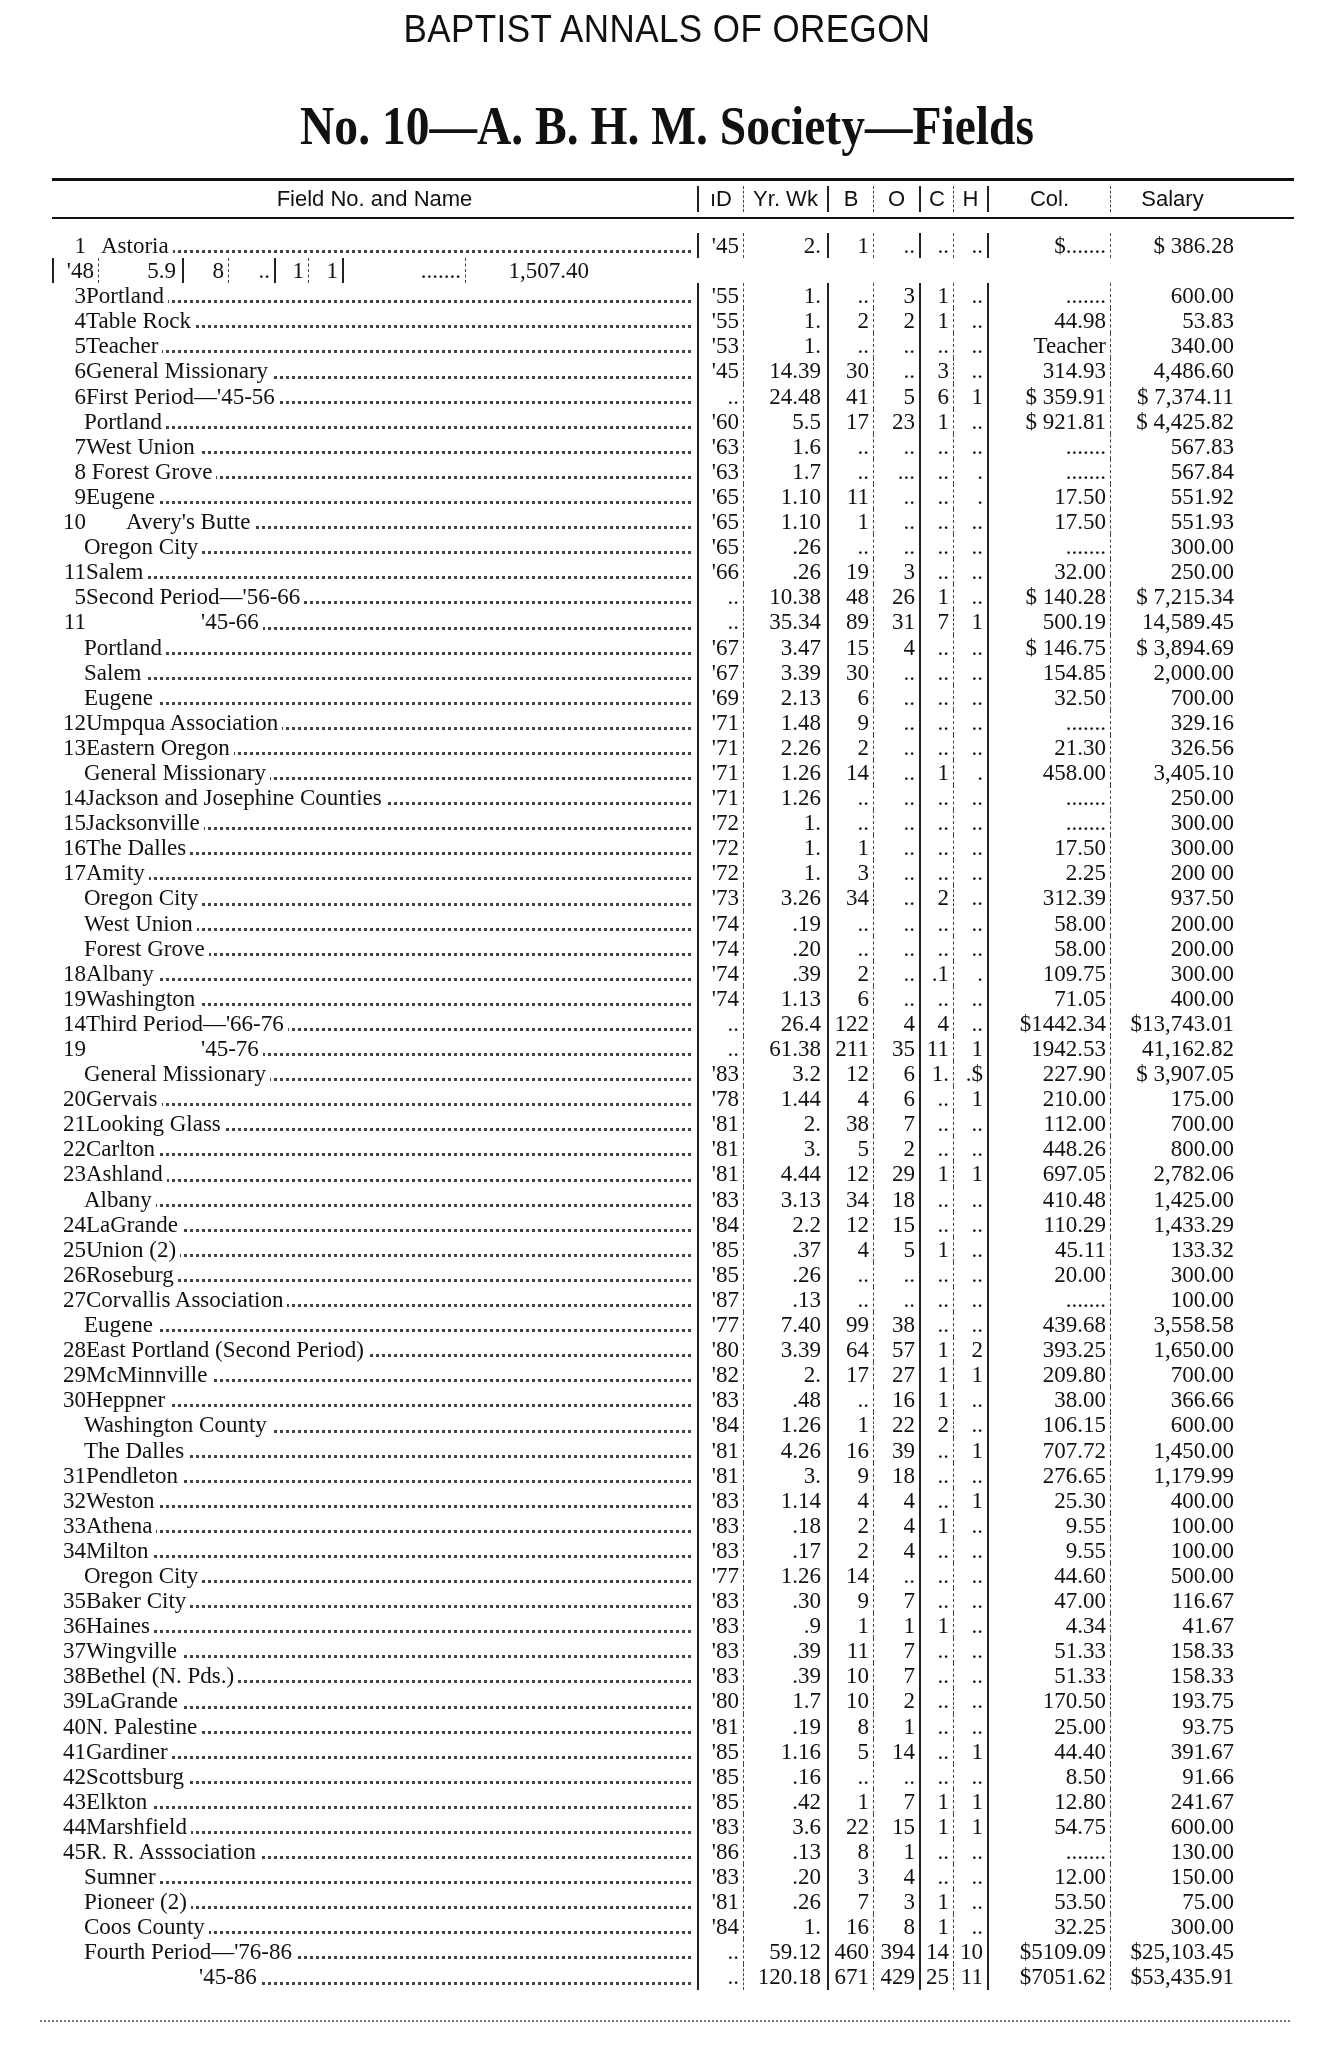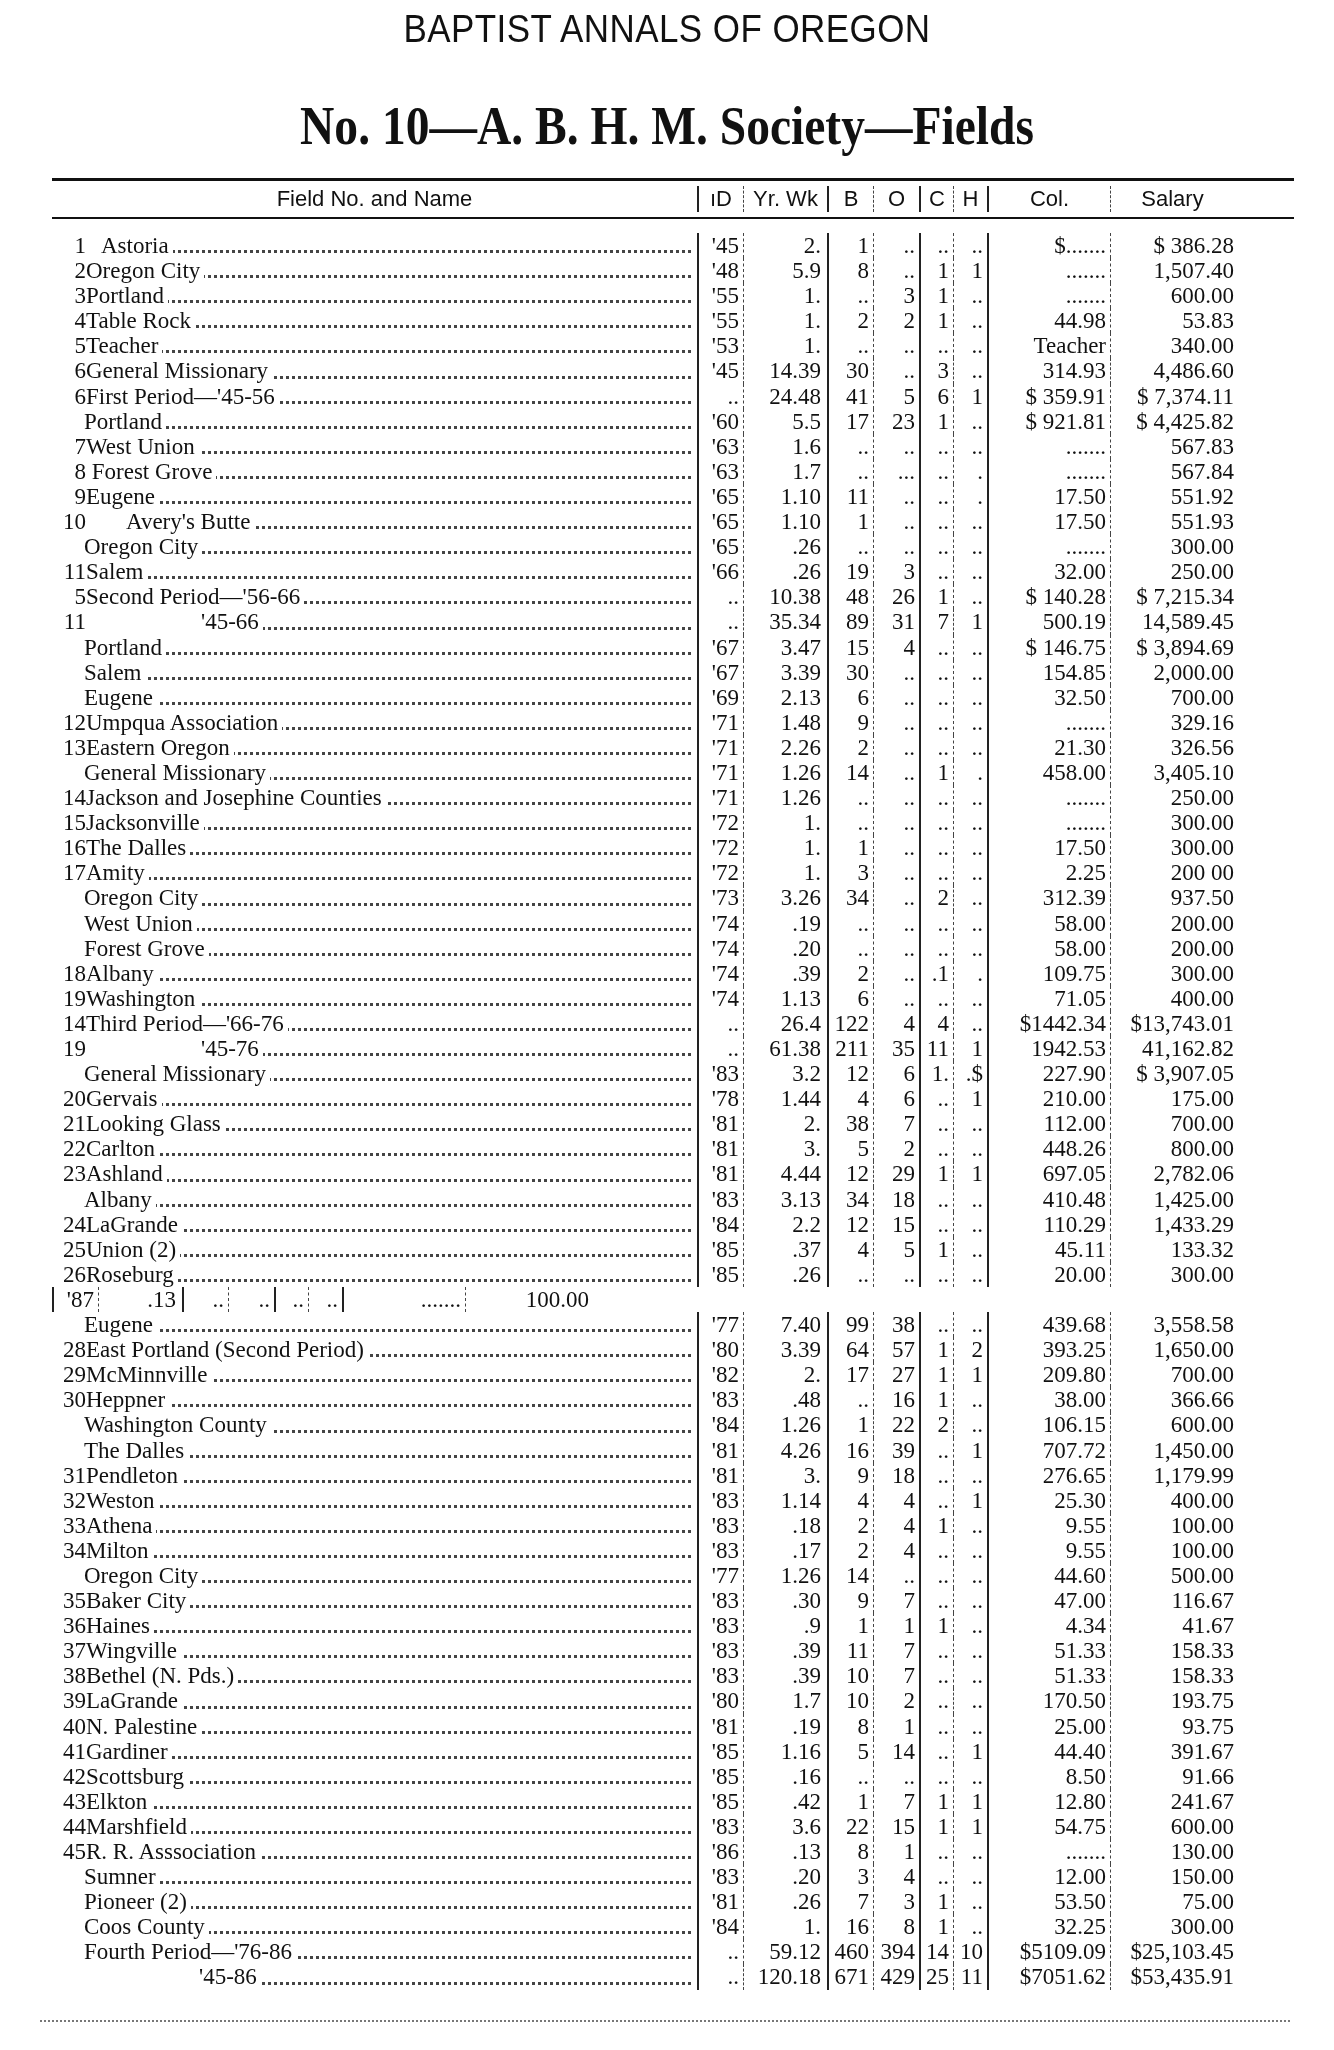--- a/index.html
+++ b/index.html
@@ -52,21 +52,20 @@
         <div class="c c-d">'45</div>
         <div class="c c-yr">2.</div>
         <div class="c c-b">1</div>
         <div class="c c-o">..</div>
         <div class="c c-c">..</div>
         <div class="c c-h">..</div>
         <div class="c c-col">$.......</div>
         <div class="c c-sal">$ 386.28</div>
       </div>
       <div class="row">
-        <div class="c c-name"><span class="lead"></span><span class="nm"><span class="num">2</span><span style="white-space: pre;">Oregon City</span></span></div>
         <div class="c c-d">'48</div>
         <div class="c c-yr">5.9</div>
         <div class="c c-b">8</div>
         <div class="c c-o">..</div>
         <div class="c c-c">1</div>
         <div class="c c-h">1</div>
         <div class="c c-col">.......</div>
         <div class="c c-sal">1,507.40</div>
       </div>
       <div class="row">
@@ -503,20 +502,21 @@
         <div class="c c-d">'85</div>
         <div class="c c-yr">.26</div>
         <div class="c c-b">..</div>
         <div class="c c-o">..</div>
         <div class="c c-c">..</div>
         <div class="c c-h">..</div>
         <div class="c c-col">20.00</div>
         <div class="c c-sal">300.00</div>
       </div>
       <div class="row">
+        <div class="c c-name"><span class="lead"></span><span class="nm"><span class="num">27</span><span style="white-space: pre;">Corvallis Association</span></span></div>
         <div class="c c-d">'87</div>
         <div class="c c-yr">.13</div>
         <div class="c c-b">..</div>
         <div class="c c-o">..</div>
         <div class="c c-c">..</div>
         <div class="c c-h">..</div>
         <div class="c c-col">.......</div>
         <div class="c c-sal">100.00</div>
       </div>
       <div class="row">

